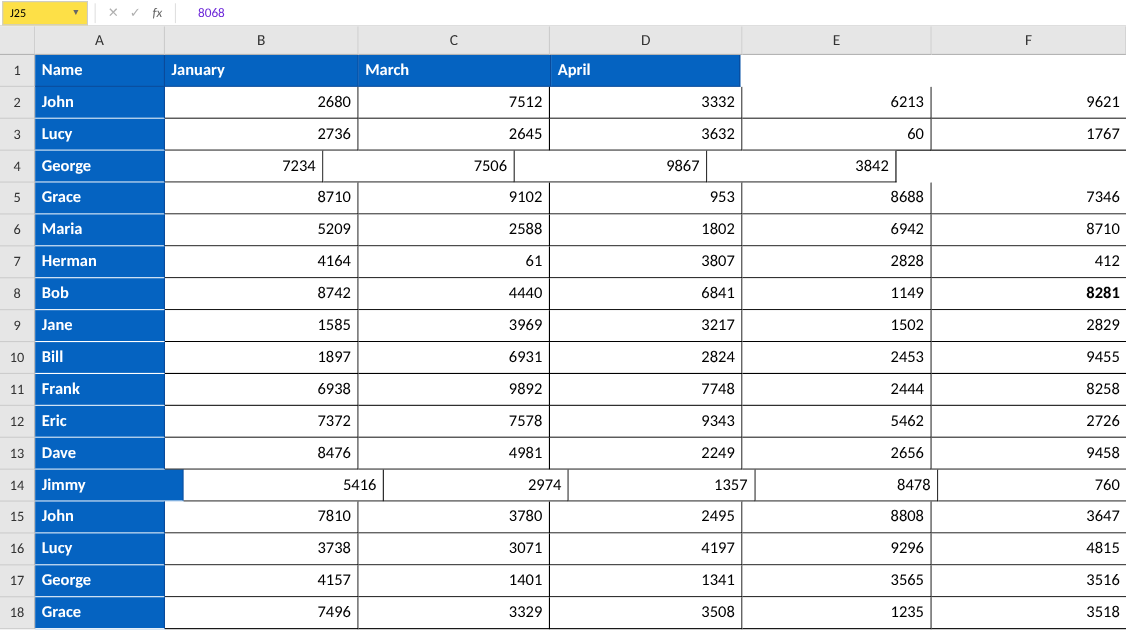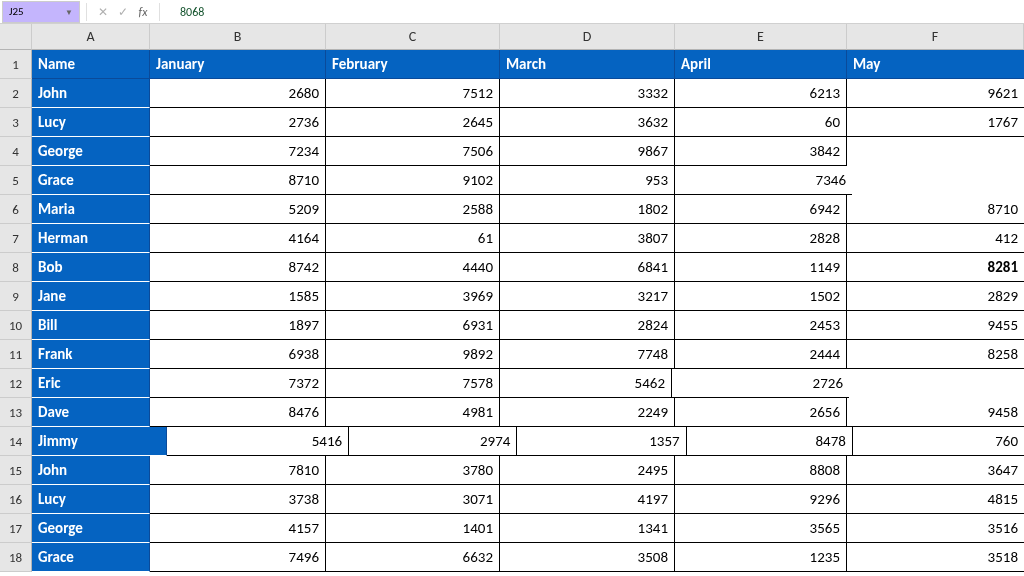--- a/index.html
+++ b/index.html
@@ -10,33 +10,33 @@
     align-items: center;
     height: 24px;
     background: #fff;
     border-bottom: 1px solid #d0d0d0;
     font-size: 12px;
   }
   .name-box {
     width: 78px;
     height: 22px;
     border: 1px solid #ccc;
-    background: #c4b5fd;
+    background: #fde047;
     padding: 2px 6px;
     font-size: 11px;
     display: flex;
     align-items: center;
     justify-content: space-between;
     margin-left: 2px;
   }
   .name-box .drop { font-size: 8px; color: #666; }
   .fb-divider { width: 1px; height: 18px; background: #e0e0e0; margin: 0 6px; }
   .fb-btn { width: 20px; text-align: center; color: #b0b0b0; cursor: default; font-size: 12px; }
   .fb-btn.fx { font-style: italic; color: #666; }
-  .fb-value { padding-left: 14px; color: #14532d; font-size: 12px; }
+  .fb-value { padding-left: 14px; color: #6d28d9; font-size: 12px; }
 
   .grid-wrap { position: relative; }
   .corner {
     position: absolute; top: 0; left: 0;
     width: 32px; height: 26px;
     background: #e6e6e6;
     border-right: 1px solid #ccc;
     border-bottom: 1px solid #b4b4b4;
   }
   .col-headers {
@@ -139,53 +139,52 @@
       <div class="row-h">14</div>
       <div class="row-h">15</div>
       <div class="row-h">16</div>
       <div class="row-h">17</div>
       <div class="row-h">18</div>
     </div>
   <div class="cells" id="cells">
       <div class="row">
         <div class="cell header-cell" style="width: 118px;">Name</div>
         <div class="cell header-cell" style="width: 176px;">January</div>
-        <div class="cell header-cell" style="width: 174px;">February</div>
         <div class="cell header-cell" style="width: 175px;">March</div>
         <div class="cell header-cell" style="width: 172px;">April</div>
-        <div class="cell header-cell last" style="width: 177px;">May</div>
       </div>
       <div class="row">
         <div class="cell name-cell" style="width: 118px;">John</div>
         <div class="cell num" style="width: 176px;">2680</div>
         <div class="cell num" style="width: 174px;">7512</div>
         <div class="cell num" style="width: 175px;">3332</div>
         <div class="cell num" style="width: 172px;">6213</div>
         <div class="cell num last" style="width: 177px;">9621</div>
       </div>
       <div class="row">
         <div class="cell name-cell" style="width: 118px;">Lucy</div>
         <div class="cell num" style="width: 176px;">2736</div>
         <div class="cell num" style="width: 174px;">2645</div>
         <div class="cell num" style="width: 175px;">3632</div>
         <div class="cell num" style="width: 172px;">60</div>
         <div class="cell num last" style="width: 177px;">1767</div>
       </div>
       <div class="row">
         <div class="cell name-cell" style="width: 118px;">George</div>
-        <div class="cell num" style="width: 176px;">7234</div>
+        <div class="cell num" style="width: 144px;">7234</div>
         <div class="cell num" style="width: 174px;">7506</div>
         <div class="cell num" style="width: 175px;">9867</div>
         <div class="cell num" style="width: 172px;">3842</div>
       </div>
       <div class="row">
         <div class="cell name-cell" style="width: 118px;">Grace</div>
         <div class="cell num" style="width: 176px;">8710</div>
         <div class="cell num" style="width: 174px;">9102</div>
         <div class="cell num" style="width: 175px;">953</div>
+        <div class="cell num" style="width: 172px;">8688</div>
         <div class="cell num last" style="width: 177px;">7346</div>
       </div>
       <div class="row">
         <div class="cell name-cell" style="width: 118px;">Maria</div>
         <div class="cell num" style="width: 176px;">5209</div>
         <div class="cell num" style="width: 174px;">2588</div>
         <div class="cell num" style="width: 175px;">1802</div>
         <div class="cell num" style="width: 172px;">6942</div>
         <div class="cell num last" style="width: 177px;">8710</div>
       </div>
@@ -226,20 +225,21 @@
         <div class="cell num" style="width: 176px;">6938</div>
         <div class="cell num" style="width: 174px;">9892</div>
         <div class="cell num" style="width: 175px;">7748</div>
         <div class="cell num" style="width: 172px;">2444</div>
         <div class="cell num last" style="width: 177px;">8258</div>
       </div>
       <div class="row">
         <div class="cell name-cell" style="width: 118px;">Eric</div>
         <div class="cell num" style="width: 176px;">7372</div>
         <div class="cell num" style="width: 174px;">7578</div>
+        <div class="cell num" style="width: 175px;">9343</div>
         <div class="cell num" style="width: 172px;">5462</div>
         <div class="cell num last" style="width: 177px;">2726</div>
       </div>
       <div class="row">
         <div class="cell name-cell" style="width: 118px;">Dave</div>
         <div class="cell num" style="width: 176px;">8476</div>
         <div class="cell num" style="width: 174px;">4981</div>
         <div class="cell num" style="width: 175px;">2249</div>
         <div class="cell num" style="width: 172px;">2656</div>
         <div class="cell num last" style="width: 177px;">9458</div>
@@ -272,19 +272,19 @@
         <div class="cell name-cell" style="width: 118px;">George</div>
         <div class="cell num" style="width: 176px;">4157</div>
         <div class="cell num" style="width: 174px;">1401</div>
         <div class="cell num" style="width: 175px;">1341</div>
         <div class="cell num" style="width: 172px;">3565</div>
         <div class="cell num last" style="width: 177px;">3516</div>
       </div>
       <div class="row">
         <div class="cell name-cell" style="width: 118px;">Grace</div>
         <div class="cell num" style="width: 176px;">7496</div>
-        <div class="cell num" style="width: 174px;">6632</div>
+        <div class="cell num" style="width: 174px;">3329</div>
         <div class="cell num" style="width: 175px;">3508</div>
         <div class="cell num" style="width: 172px;">1235</div>
         <div class="cell num last" style="width: 177px;">3518</div>
       </div>
     </div>
 </div>
 
 </body></html>

